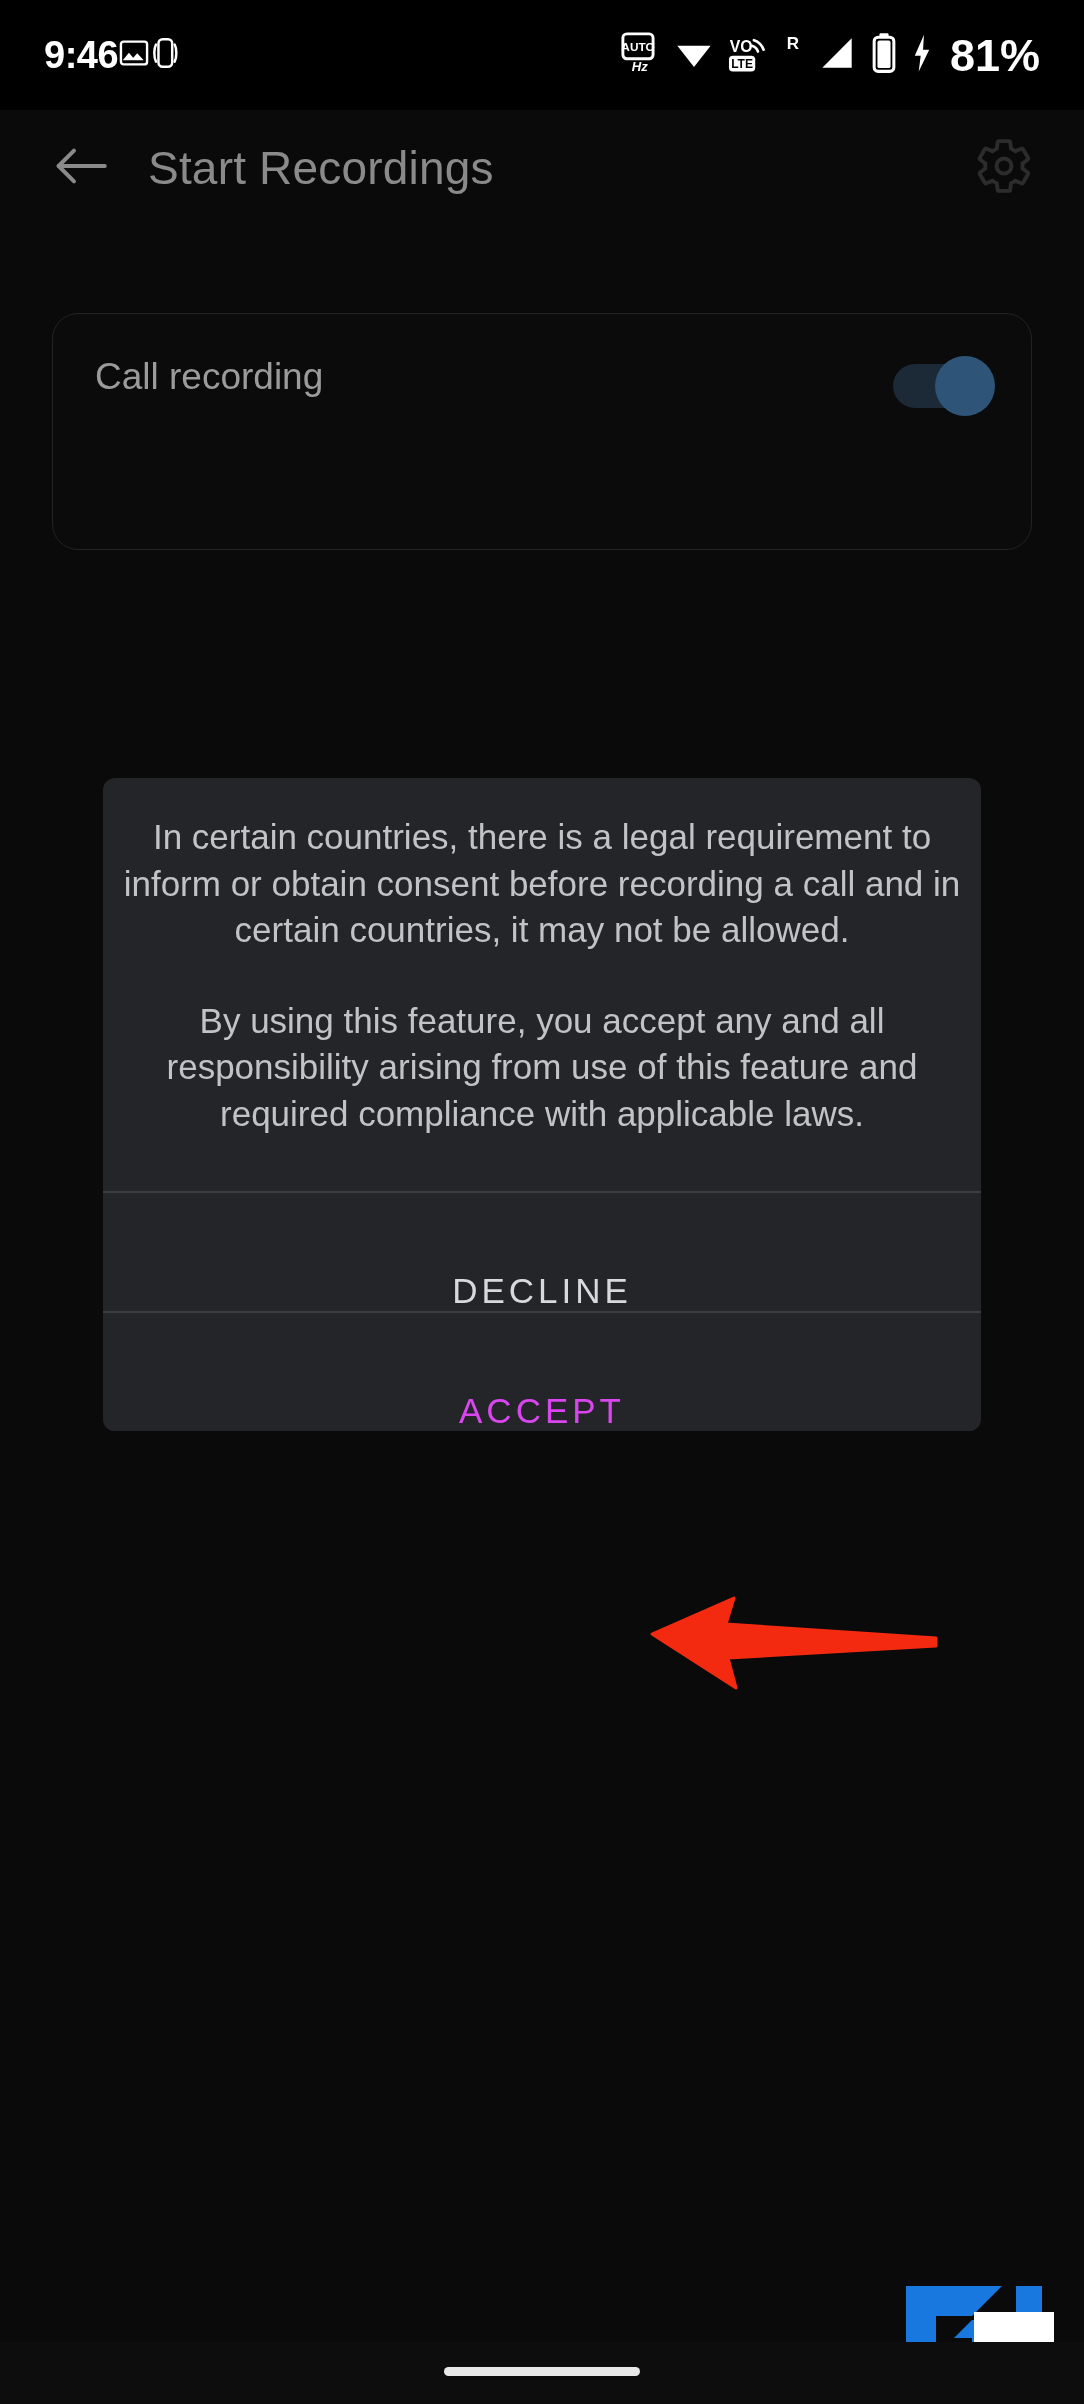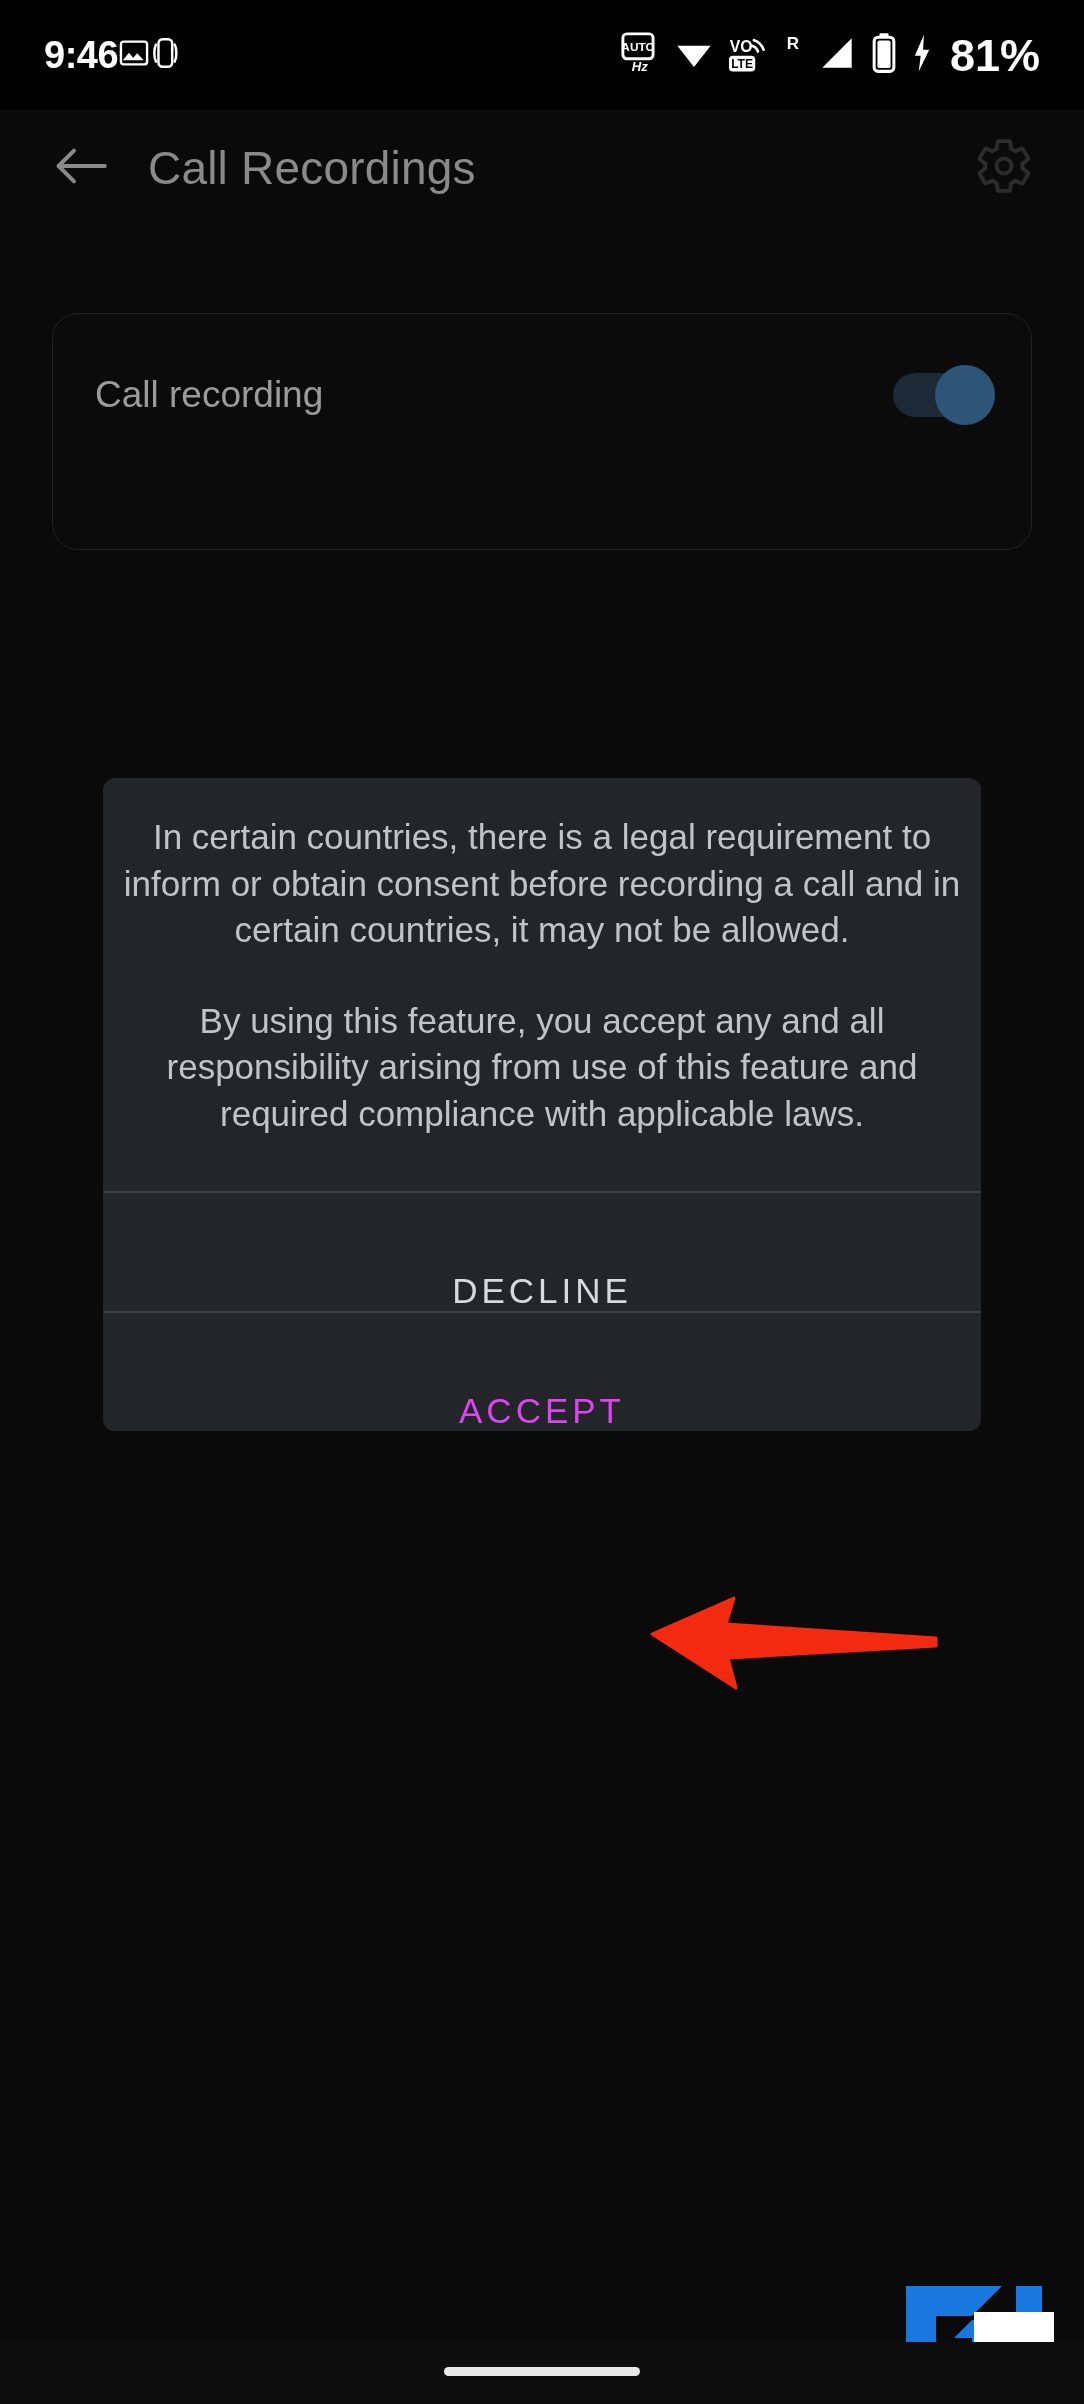--- a/index.html
+++ b/index.html
@@ -91,21 +91,21 @@
     border: 1.5px solid #232323;
     border-radius: 26px;
     background: #0b0b0b;
   }
   #recording-row {
     position: absolute;
     left: 42px; top: 42px;
     right: 34px;
     height: 78px;
     display: flex;
-    align-items: center;
+    align-items: flex-start;
   }
   #recording-title {
     color: #9b9b9b;
     font-size: 37px;
     font-weight: 400;
   }
   #recording-toggle {
     margin-left: auto;
     position: relative;
     width: 104px;
@@ -306,21 +306,21 @@
   <div id="app-bar">
     <div id="back-button">
       <span>
         <svg width="56" height="44" viewBox="0 0 40 30" fill="none">
           <path d="M37 15 H4" stroke="#8a8a8a" stroke-width="2.8" stroke-linecap="round"></path>
           <path d="M15 4 L4 15 L15 26" stroke="#8a8a8a" stroke-width="2.8" stroke-linecap="round" stroke-linejoin="round" fill="none"></path>
         </svg>
       </span>
     </div>
 
-    <div id="page-title">Call Recordings</div>
+    <div id="page-title">Start Recordings</div>
 
     <div id="settings-button">
       <span>
         <svg width="62" height="62" viewBox="0 0 24 24" fill="none">
           <path d="M19.14 12.94a7.07 7.07 0 0 0 0-1.88l2.03-1.58a.5.5 0 0 0 .12-.64l-1.92-3.32a.5.5 0 0 0-.6-.22l-2.39.96a7.02 7.02 0 0 0-1.63-.94l-.36-2.54a.5.5 0 0 0-.5-.42h-3.84a.5.5 0 0 0-.5.42l-.36 2.54c-.59.24-1.13.56-1.63.94l-2.39-.96a.5.5 0 0 0-.6.22L2.65 8.84a.5.5 0 0 0 .12.64l2.03 1.58a7.07 7.07 0 0 0 0 1.88l-2.03 1.58a.5.5 0 0 0-.12.64l1.92 3.32c.12.21.37.3.6.22l2.39-.96c.5.38 1.04.7 1.63.94l.36 2.54c.04.24.25.42.5.42h3.84c.25 0 .46-.18.5-.42l.36-2.54c.59-.24 1.13-.56 1.63-.94l2.39.96c.23.08.48-.01.6-.22l1.92-3.32a.5.5 0 0 0-.12-.64l-2.03-1.58z" stroke="#2c2c2c" stroke-width="1.5" fill="none"></path>
           <circle cx="12" cy="12" r="2.9" stroke="#2c2c2c" stroke-width="1.5" fill="none"></circle>
         </svg>
       </span>
     </div>
   </div>

